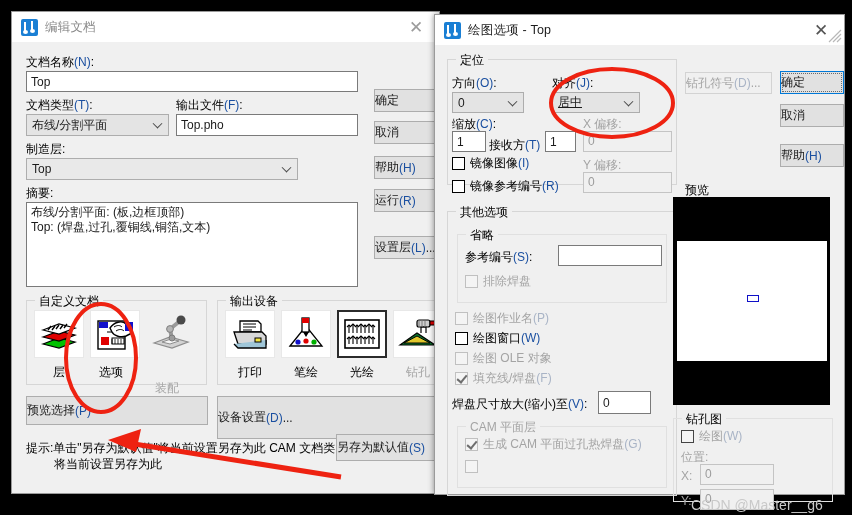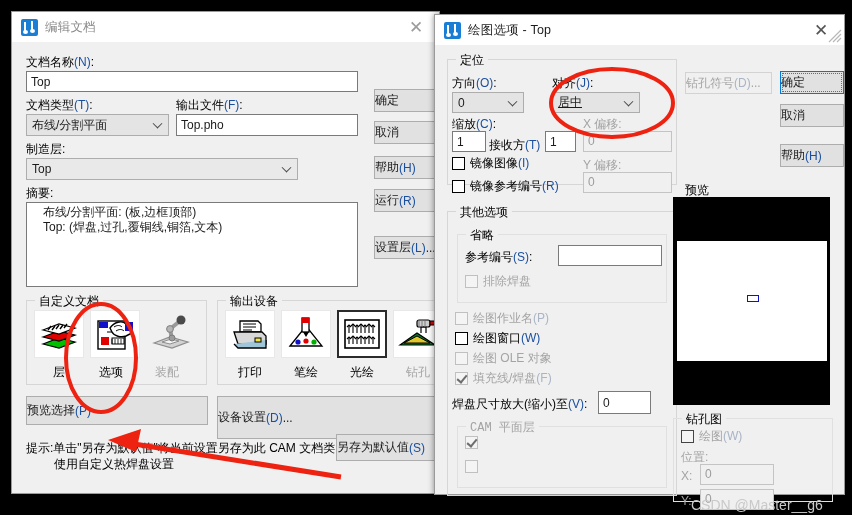--- a/index.html
+++ b/index.html
@@ -89,21 +89,21 @@
   }
   .combo .arrow {
     position:absolute; right:7px; top:50%;
     width:7px; height:7px;
     border-right:1.3px solid #4a4a4a;
     border-bottom:1.3px solid #4a4a4a;
     transform: translateY(-70%) rotate(45deg);
   }
   .multiline {
     position:absolute; background:#fff; border:1px solid #7a7a7a;
-    font-size:12px; color:#1b1b1b; padding:2px 16px; line-height:15px;
+    font-size:12px; color:#1b1b1b; padding:2px 4px; line-height:15px;
     white-space:pre-line;
   }
 
   .btn {
     position:absolute;
     background:#e1e1e1;
     border:1px solid #adadad;
     display:flex; align-items:center; justify-content:flex-start;
     font-size:12px; color:#1b1b1b;
     text-align:center;
@@ -256,21 +256,21 @@
         <path d="M12 27 L21 24 L29 26 L20 29 Z" fill="#f4f4f4" stroke="#8d8d8d" stroke-width="1"></path>
         <path d="M22 24 L20 14 L30 6" stroke="#9a9a9a" stroke-width="4" fill="none"></path>
         <circle cx="20" cy="14" r="3.4" fill="#b5b5b5" stroke="#808080"></circle>
         <circle cx="31" cy="5" r="4.5" fill="#4a4a4a"></circle>
         <circle cx="22" cy="23" r="3" fill="#9c9c9c" stroke="#7c7c7c"></circle>
       </svg>
     </div>
 
     <div class="iconcap" style="left:17px; top:322px;">层</div>
     <div class="iconcap" style="left:69px; top:322px;">选项</div>
-    <div class="iconcap dis" style="left:125px; top:322px;">装配</div>
+    <div class="iconcap dis" style="left:125px; top:338px;">装配</div>
 
     <div class="grp" style="left:205px; top:258px; width:223px; height:85px;">
       <span class="cap">输出设备</span>
     </div>
 
     <div class="iconbtn" style="left:213px; top:268px;">
       <svg width="40" height="34" viewBox="0 0 40 34">
         <path d="M10 4 h18 l3 3 v8 h-21 z" fill="#fff" stroke="#000" stroke-width="1.3"></path>
         <path d="M13 7 h13 M13 10 h13 M13 13 h9" stroke="#000" stroke-width="1"></path>
         <path d="M4 15 h28 l4 4 v8 h-28 z" fill="#d8d8d8" stroke="#000" stroke-width="1.3"></path>
@@ -313,21 +313,21 @@
 
     <div class="iconcap" style="left:208px; top:322px;">打印</div>
     <div class="iconcap" style="left:264px; top:322px;">笔绘</div>
     <div class="iconcap" style="left:320px; top:322px;">光绘</div>
     <div class="iconcap dis" style="left:376px; top:322px;">钻孔</div>
 
     <div class="btn" style="left:14px; top:354px; width:182px; height:29px;">预览选择<span class="mn">(P)</span></div>
     <div class="btn" style="left:205px; top:354px; width:223px; height:43px;">设备设置<span class="mn">(D)</span>...</div>
 
     <div class="lbl" style="left:14px; top:398px;">提示:单击"另存为默认值"将当前设置另存为此 CAM 文档类</div>
-    <div class="lbl" style="left:42px; top:414px;">使用自定义热焊盘设置</div>
+    <div class="lbl" style="left:42px; top:414px;">将当前设置另存为此</div>
     <div class="btn" style="left:324px; top:392px; width:99px; height:27px;">另存为默认值<span class="mn">(S)</span></div>
   </div>
 </div>
 
 <div class="dlg" id="rightdlg" style="left:434px; top:14px; width:411px; height:481px;">
 
   <div class="titlebar">
     <span class="tb-icon"></span>
     <span class="tb-title active">
       <span>绘图选项</span><span class="suffix"> - Top</span>
@@ -400,25 +400,26 @@
       <span class="t">绘图 OLE 对象</span>
     </div>
     <div class="chk dis" style="left:20px; top:325px;">
       <span class="box checked"></span>
       <span class="t">填充线/焊盘<span class="mn">(F)</span></span>
     </div>
 
     <div class="lbl" style="left:17px; top:351px;">焊盘尺寸放大(缩小)至<span class="mn">(V)</span>:</div>
     <input type="text" class="txt" style="left: 163px; top: 346px; width: 53px; height: 23px;" value="0">
 
-    <div class="grp" style="left:22px; top:381px; width:210px; height:62px; border-color:#e0e0e0;font-family:Liberation Mono, monospace;">
+    <div class="grp" style="left:22px; top:381px; width:210px; height:62px; border-color:#e0e0e0;">
       <span class="cap dis">CAM 平面层</span>
     </div>
     <div class="chk dis" style="left:30px; top:391px;">
       <span class="box checked"></span>
+      <span class="t">生成 CAM 平面过孔热焊盘<span class="mn">(G)</span></span>
     </div>
     <div class="chk dis" style="left:30px; top:415px;">
       <span class="box"></span>
     </div>
 
     <div class="btn dis" style="left:250px; top:27px; width:87px; height:22px;">钻孔符号<span class="mn">(D)</span>...</div>
 
     <div class="btn default" style="left:345px; top:26px; width:64px; height:23px;">
       <span class="inner"></span>
       <span>确定</span>

